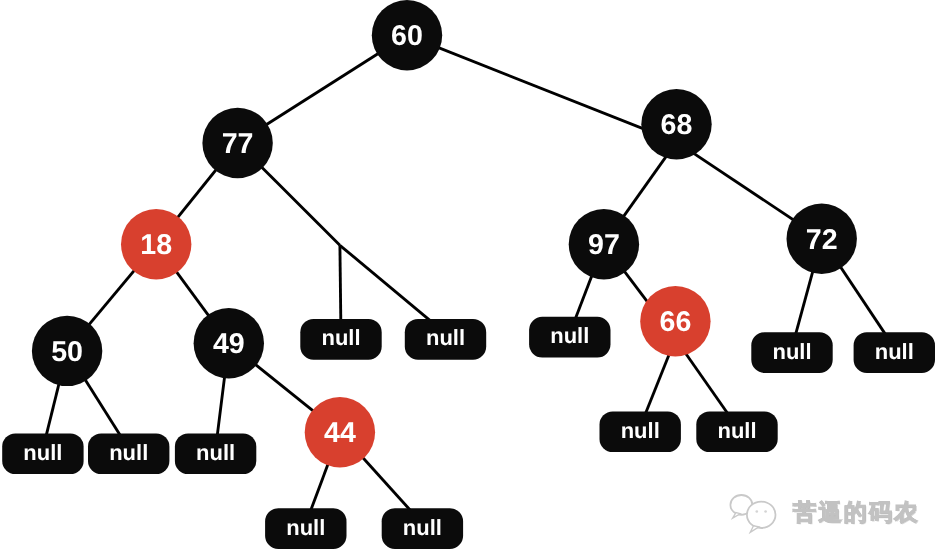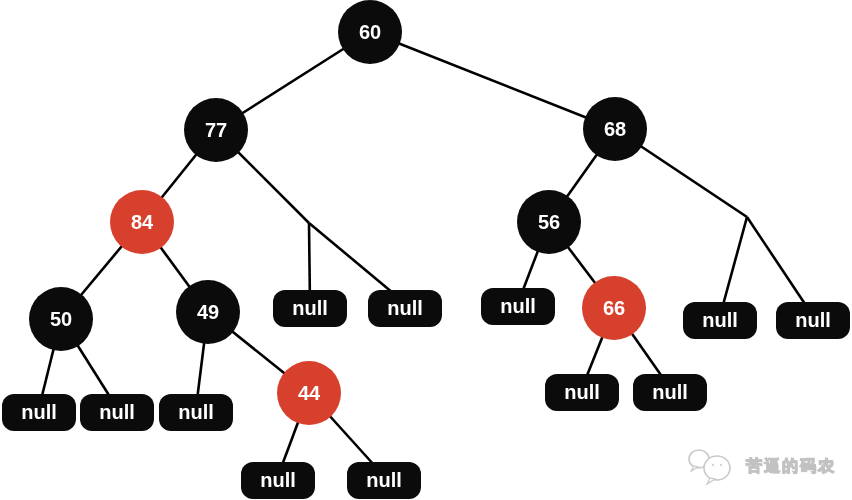--- a/index.html
+++ b/index.html
@@ -5,35 +5,35 @@
   html,body { margin:0; padding:0; background:#ffffff; }
   .stage {
     position:relative; width:852px; height:500px; background:#ffffff;
     overflow:hidden; font-family:"Liberation Sans", sans-serif;
   }
   .edges { position:absolute; left:0; top:0; width:852px; height:500px; }
   .edges line { stroke:#000000; stroke-width:2.6; }
   .node {
     position:absolute; width:64px; height:64px; border-radius:50%;
     display:flex; align-items:center; justify-content:center;
-    color:#ffffff; font-weight:bold; font-size:20px;
+    color:#ffffff; font-weight:bold; font-size:26px;
   }
   .node.black { background:#0b0b0b; }
   .node.red   { background:#d8402e; }
   .nullbox {
     position:absolute; width:74px; height:37px; border-radius:12px;
     background:#0b0b0b; color:#ffffff; font-weight:bold; font-size:20px;
     display:flex; align-items:center; justify-content:center;
   }
   .watermark {
     position:absolute; right:16px; bottom:14px;
     display:flex; align-items:center; gap:8px;
   }
   .watermark-text {
-    font-size:16px; font-weight:bold; letter-spacing:2px;
+    font-size:21px; font-weight:bold; letter-spacing:2px;
     color:#404040; -webkit-text-stroke:1px #c2c2c2;
     text-shadow:1px 1px 0 #d9d9d9;
   }
 </style>
 </head>
 <body>
 
 <div class="stage">
 
   <svg class="edges" viewBox="0 0 852 500">
@@ -56,26 +56,27 @@
     <line x1="549" y1="222" x2="518" y2="303"></line>
     <line x1="549" y1="222" x2="614" y2="308"></line>
     <line x1="614" y1="308" x2="582" y2="388"></line>
     <line x1="614" y1="308" x2="670" y2="388"></line>
     <line x1="747" y1="217" x2="720" y2="316"></line>
     <line x1="747" y1="217" x2="813" y2="316"></line>
   </svg>
 
   <div class="node black" style="left:338px; top:0px;">60</div>
   <div class="node black" style="left:184px; top:98px;">77</div>
-  <div class="node black" style="left:583px; top:97px;">68</div>
-  <div class="node red" style="left:110px; top:190px;">84</div>
-  <div class="node black" style="left:517px; top:190px;">56</div>
+  <div class="node black" style="left:583px; top:81px;">68</div>
+  <div class="node red" style="left:110px; top:190px;">18</div>
+  <div class="node black" style="left:517px; top:190px;">97</div>
+  <div class="node black" style="left:715px; top:185px;">72</div>
   <div class="node black" style="left:29px;  top:287px;">50</div>
   <div class="node black" style="left:176px; top:280px;">49</div>
-  <div class="node red" style="left:582px; top:276px;text-align:right;">66</div>
+  <div class="node red" style="left:582px; top:260px;text-align:right;">66</div>
   <div class="node red" style="left:277px; top:361px;">44</div>
 
   <div class="nullbox" style="left:2px;   top:394px;">null</div>
   <div class="nullbox" style="left:80px;  top:394px;">null</div>
   <div class="nullbox" style="left:159px; top:394px;">null</div>
   <div class="nullbox" style="left:273px; top:290px;">null</div>
   <div class="nullbox" style="left:368px; top:290px;">null</div>
   <div class="nullbox" style="left:481px; top:288px;">null</div>
   <div class="nullbox" style="left:683px; top:302px;">null</div>
   <div class="nullbox" style="left:776px; top:302px;">null</div>

